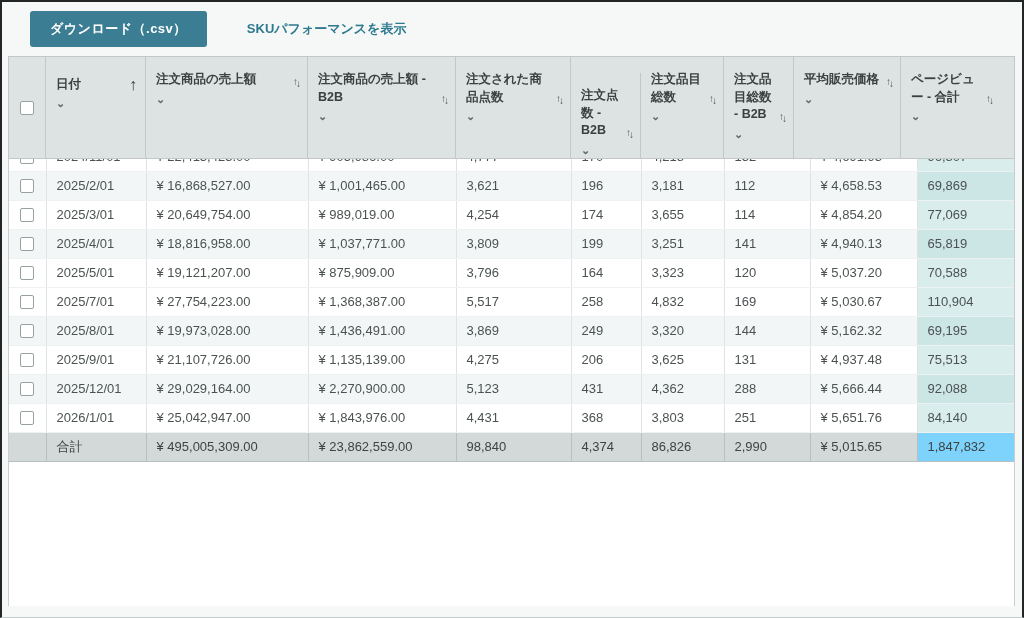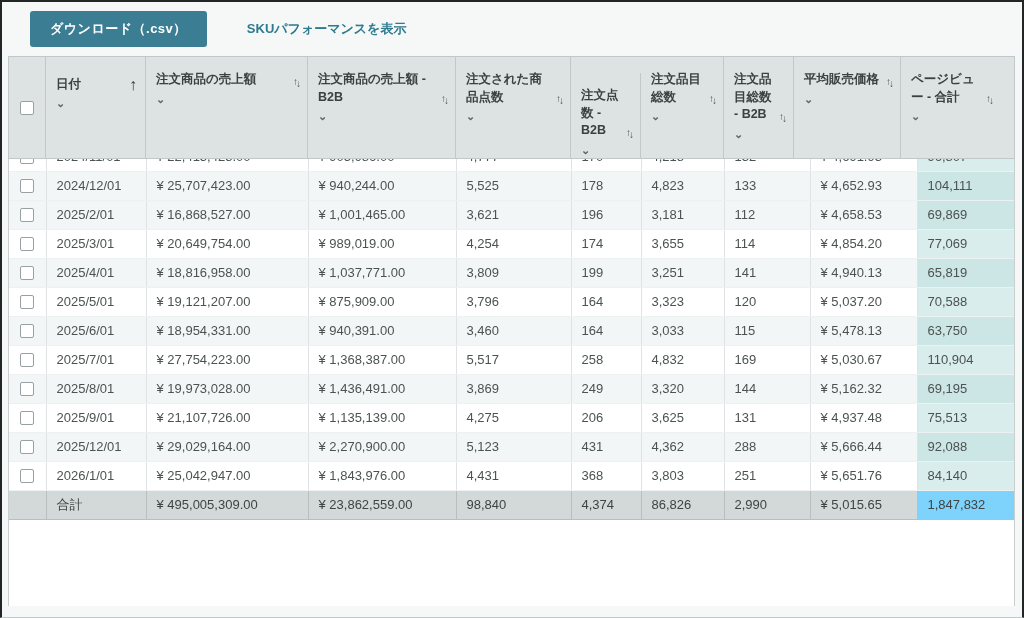--- a/index.html
+++ b/index.html
@@ -175,32 +175,20 @@
               <td>¥ 905,986.00</td>
               <td>4,777</td>
               <td>170</td>
               <td>4,218</td>
               <td>132</td>
               <td>¥ 4,691.93</td>
               <td class="pv-cell">96,807</td>
             </tr>
             <tr class="row stripe">
               <td class="cb-cell"><span class="cbx"></span></td>
-              <td>2024/12/01</td>
-              <td>¥ 25,707,423.00</td>
-              <td>¥ 940,244.00</td>
-              <td>5,525</td>
-              <td>178</td>
-              <td>4,823</td>
-              <td>133</td>
-              <td>¥ 4,652.93</td>
-              <td class="pv-cell">104,111</td>
-            </tr>
-            <tr class="row stripe">
-              <td class="cb-cell"><span class="cbx"></span></td>
               <td>2025/2/01</td>
               <td>¥ 16,868,527.00</td>
               <td>¥ 1,001,465.00</td>
               <td>3,621</td>
               <td>196</td>
               <td>3,181</td>
               <td>112</td>
               <td>¥ 4,658.53</td>
               <td class="pv-cell">69,869</td>
             </tr>
@@ -232,32 +220,20 @@
               <td class="cb-cell"><span class="cbx"></span></td>
               <td>2025/5/01</td>
               <td>¥ 19,121,207.00</td>
               <td>¥ 875,909.00</td>
               <td>3,796</td>
               <td>164</td>
               <td>3,323</td>
               <td>120</td>
               <td>¥ 5,037.20</td>
               <td class="pv-cell">70,588</td>
-            </tr>
-            <tr class="row stripe">
-              <td class="cb-cell"><span class="cbx"></span></td>
-              <td>2025/6/01</td>
-              <td>¥ 18,954,331.00</td>
-              <td>¥ 940,391.00</td>
-              <td>3,460</td>
-              <td>164</td>
-              <td>3,033</td>
-              <td>115</td>
-              <td>¥ 5,478.13</td>
-              <td class="pv-cell">63,750</td>
             </tr>
             <tr class="row">
               <td class="cb-cell"><span class="cbx"></span></td>
               <td>2025/7/01</td>
               <td>¥ 27,754,223.00</td>
               <td>¥ 1,368,387.00</td>
               <td>5,517</td>
               <td>258</td>
               <td>4,832</td>
               <td>169</td>

